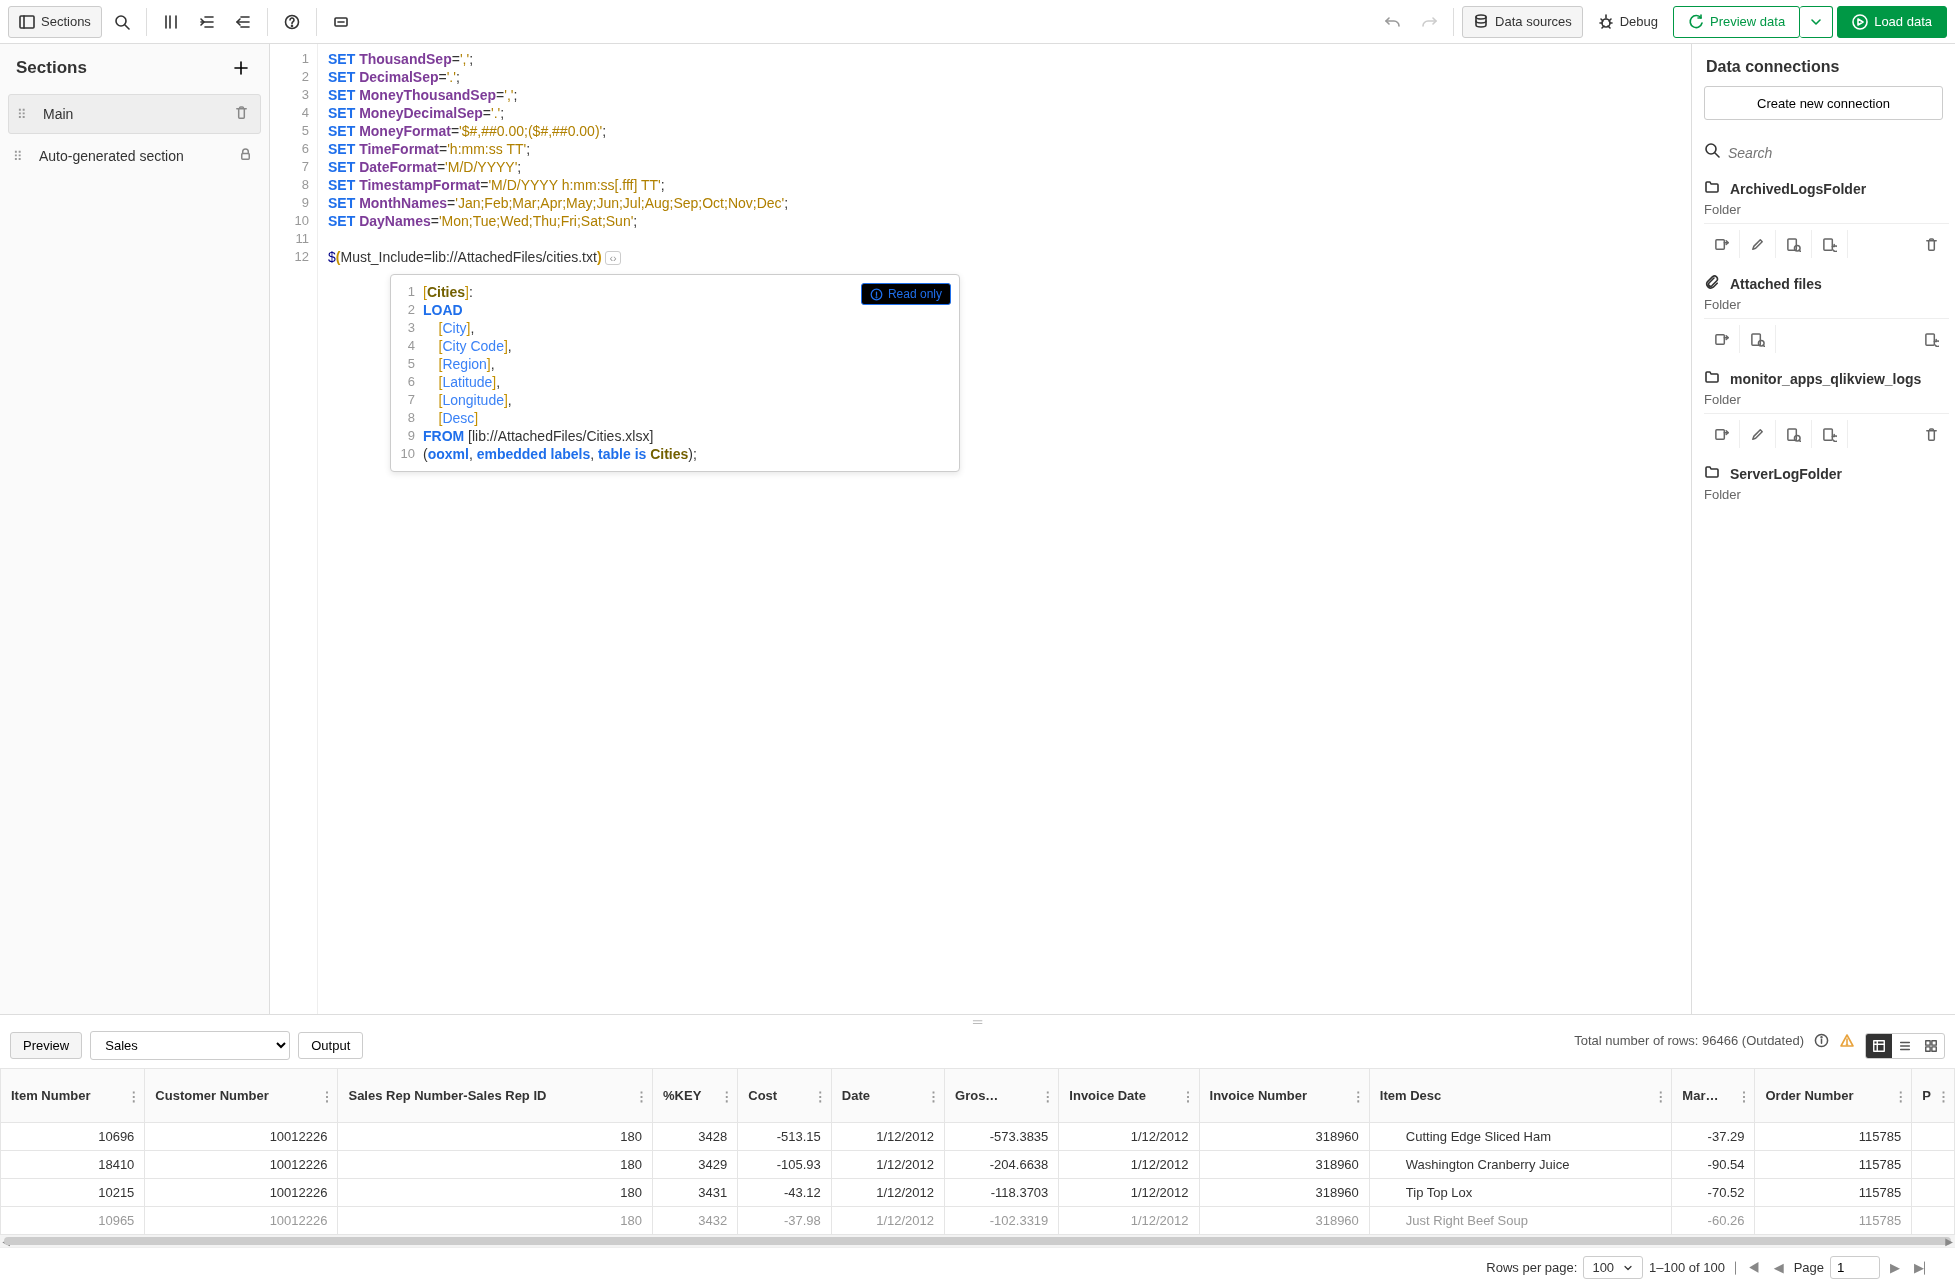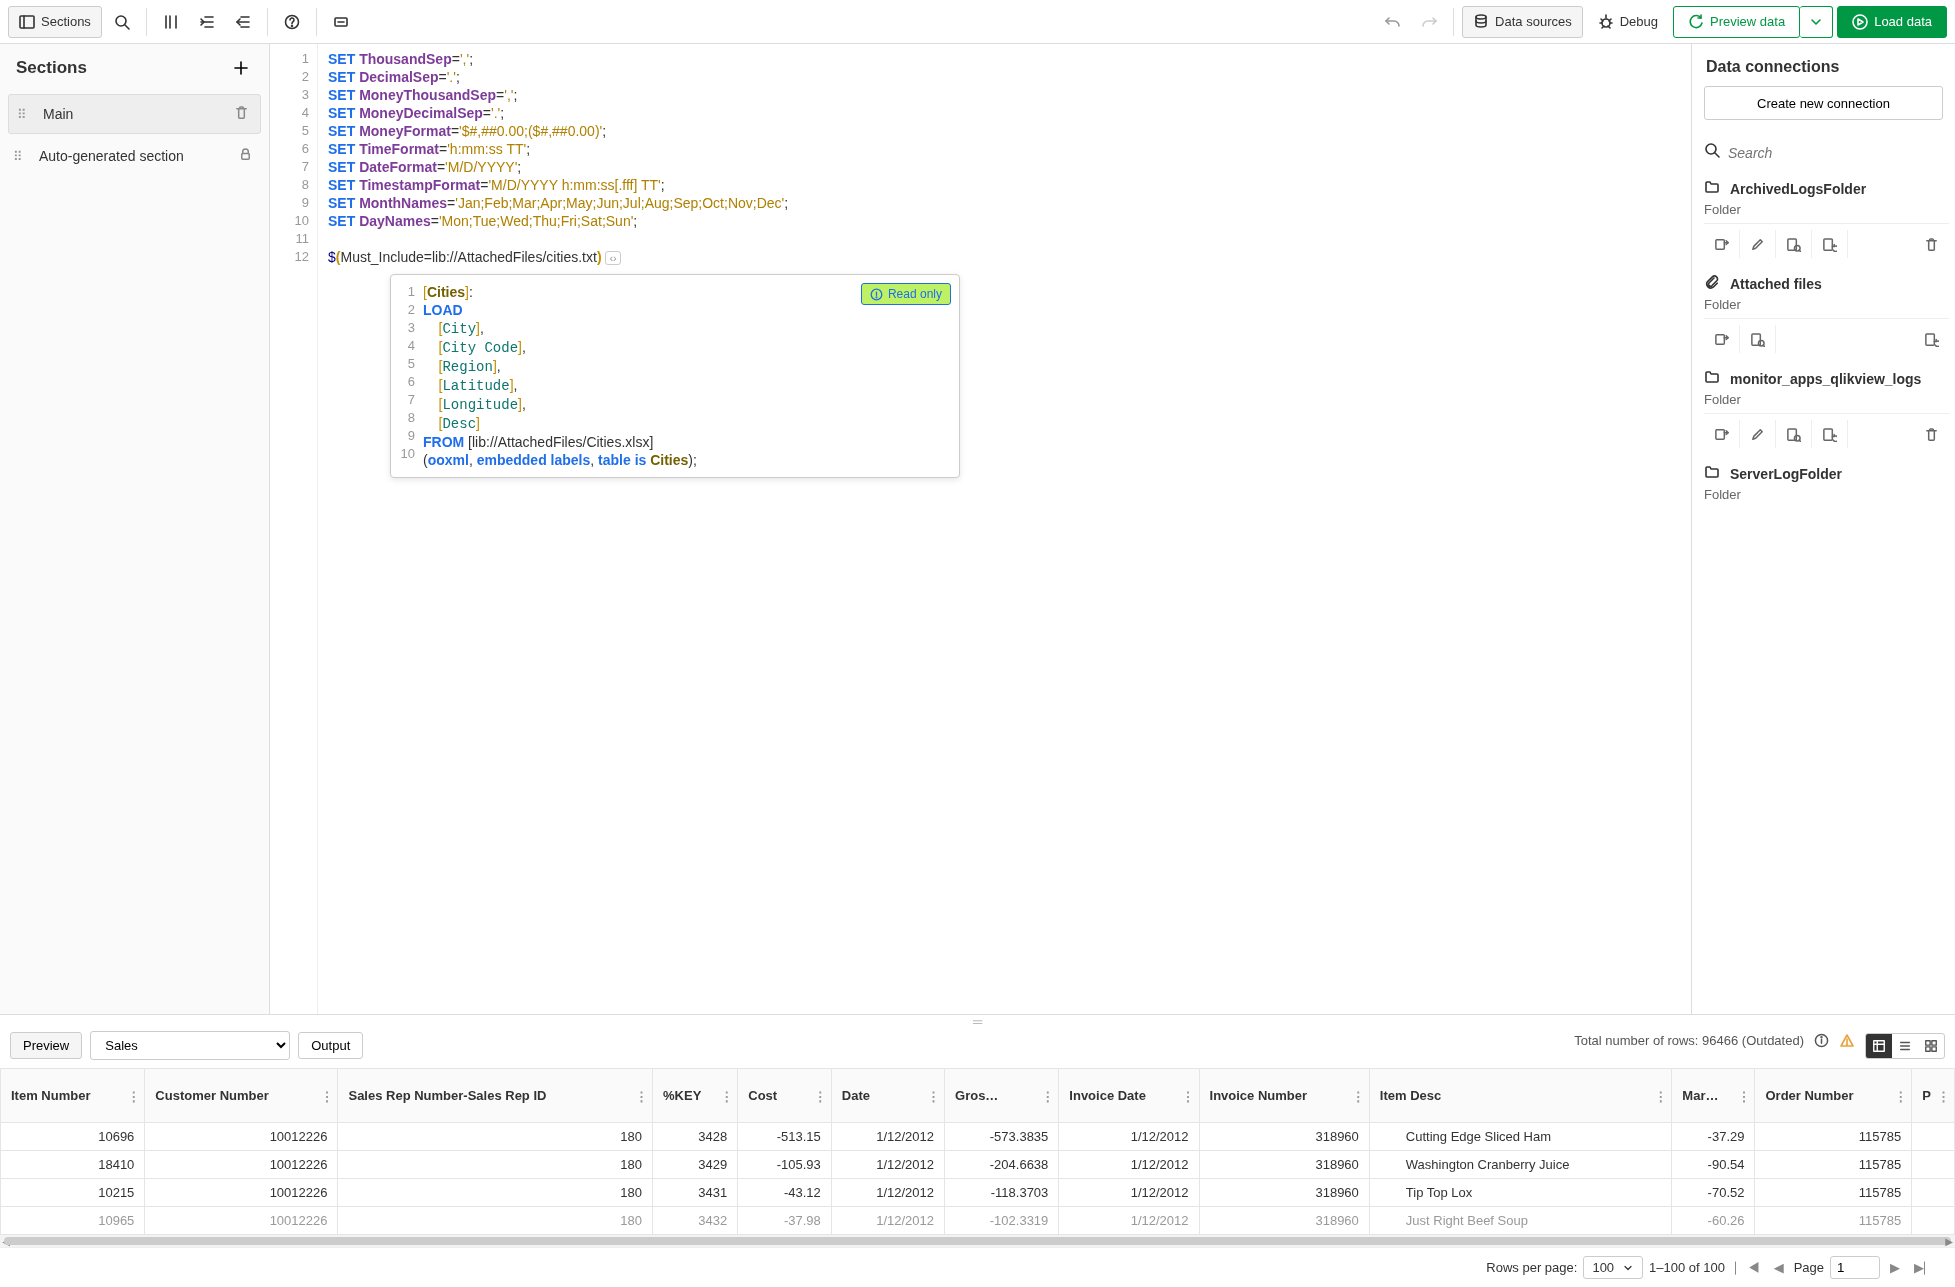--- a/index.html
+++ b/index.html
@@ -39,24 +39,24 @@
 .code-pane { flex: 1; display: flex; position: relative; min-width: 0; font-family: "Consolas","Courier New",monospace; font-size: 14px; }
 .gutter { width: 48px; background: #fff; border-right: 1px solid #eee; text-align: right; padding: 6px 8px 0 0; color: #999; line-height: 18px; font-size: 13px; user-select: none; }
 .code { flex: 1; padding: 6px 10px; white-space: pre; line-height: 18px; }
 .kw-set { color: #1f6feb; font-weight: bold; }
 .kw-var { color: #7d3c98; font-weight: bold; }
 .str { color: #b08000; }
 .punct { color: #333; }
 .dollar { color: #008; }
 .br-y { color: #c49000; font-weight:bold; }
 .br-o { color: #c49000; }
-.iden { color: #0f766e; font-family: Liberation Mono, monospace; }
+.iden { color: #3b82f6; }
 
 .readonly-box { position: absolute; left: 120px; top: 230px; width: 570px; border: 1px solid #ccc; border-radius: 4px; box-shadow: 0 2px 6px rgba(0,0,0,0.1); background: #fff; }
-.readonly-box .ro-badge { position: absolute; right: 8px; top: 8px; border: 1px solid #1f6feb; border-radius: 3px; color: #1f6feb; font-size: 12px; padding: 3px 8px; display: flex; align-items:center; gap:5px; background: #bef264; font-family:-apple-system,Arial,sans-serif; }
+.readonly-box .ro-badge { position: absolute; right: 8px; top: 8px; border: 1px solid #1f6feb; border-radius: 3px; color: #1f6feb; font-size: 12px; padding: 3px 8px; display: flex; align-items:center; gap:5px; background: #000000; font-family:-apple-system,Arial,sans-serif; }
 .readonly-box .inner { display: flex; padding: 8px 0; }
 .readonly-box .g2 { width: 32px; text-align: right; padding-right: 8px; color: #999; line-height: 18px; font-size: 13px; }
 .readonly-box .c2 { flex: 1; white-space: pre; line-height: 18px; }
 .blue-kw { color: #1f6feb; font-weight:bold; }
 .tbl { color: #736000; font-weight:bold; }
 
 
 .conn-panel { width: 264px; border-left: 1px solid #ddd; display: flex; flex-direction: column; }
 .conn-panel h3 { font-size: 16px; font-weight: 600; padding: 14px 14px 10px; }
 .create-conn { margin: 0 12px 10px; height: 34px; border: 1px solid #ccc; background: #fff; border-radius: 3px; cursor: pointer; font-size: 13px; }

